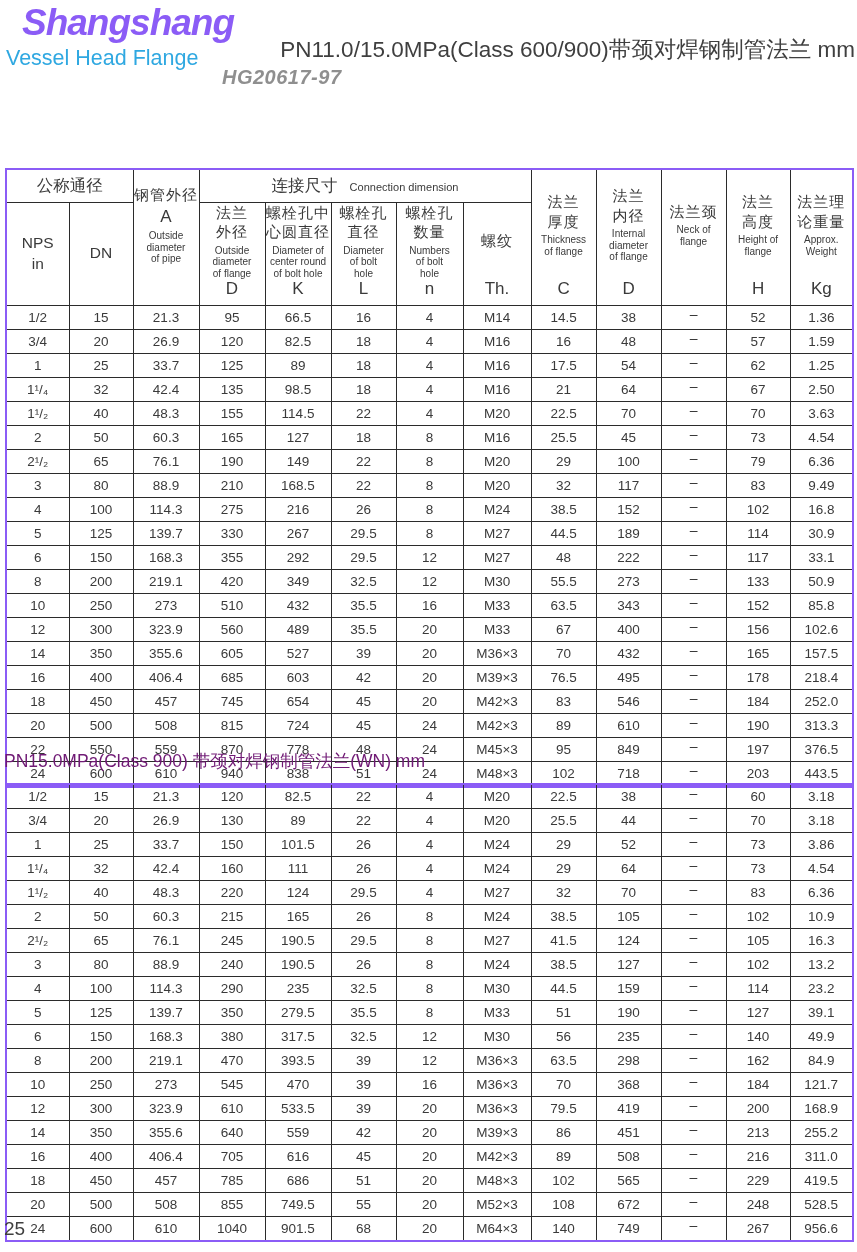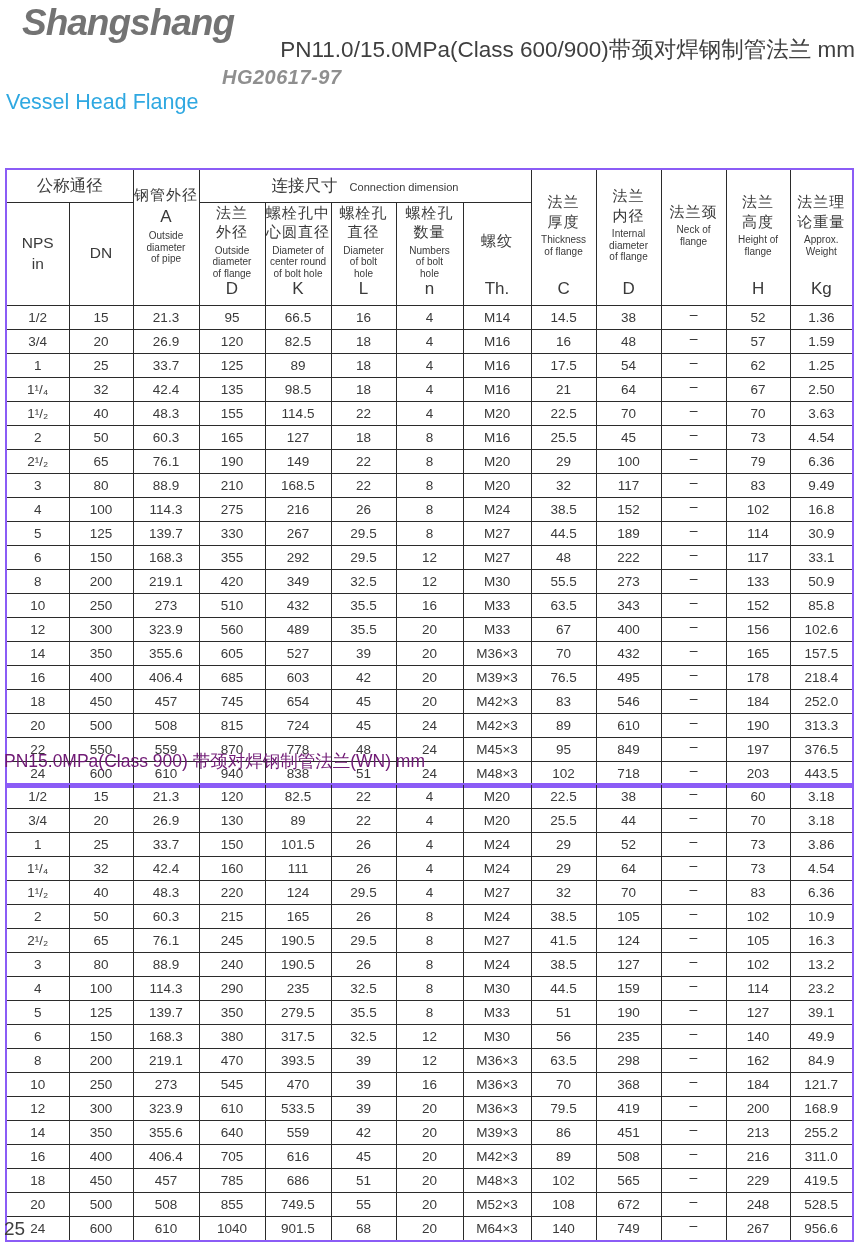--- a/index.html
+++ b/index.html
@@ -10,25 +10,25 @@
     font-family: "Liberation Sans", "DejaVu Sans", sans-serif;
     color: #3a3a3a;
     position: relative;
     overflow: hidden;
   }
 
   
   .brand {
     position: absolute; left: 22px; top: 2px;
     font-size: 37px; font-weight: bold; font-style: italic;
-    color: #737373; letter-spacing: -1px; white-space: nowrap;
+    color: #8b5cf6; letter-spacing: -1px; white-space: nowrap;
   }
   .tagline {
     position: absolute; left: 6px; top: 46px;
-    font-size: 21.5px; color: #2fa8e1; white-space: nowrap; margin-top: 44px;
+    font-size: 21.5px; color: #2fa8e1; white-space: nowrap;
   }
   .title-cn {
     position: absolute; right: 2px; top: 34px;
     font-size: 22.5px; color: #3f3f3f; white-space: nowrap;
   }
   .subtitle-row {
     position: absolute; left: 222px; right: 4px; top: 66px;
     display: flex; justify-content: space-between; align-items: baseline;
   }
   .hg-code {

